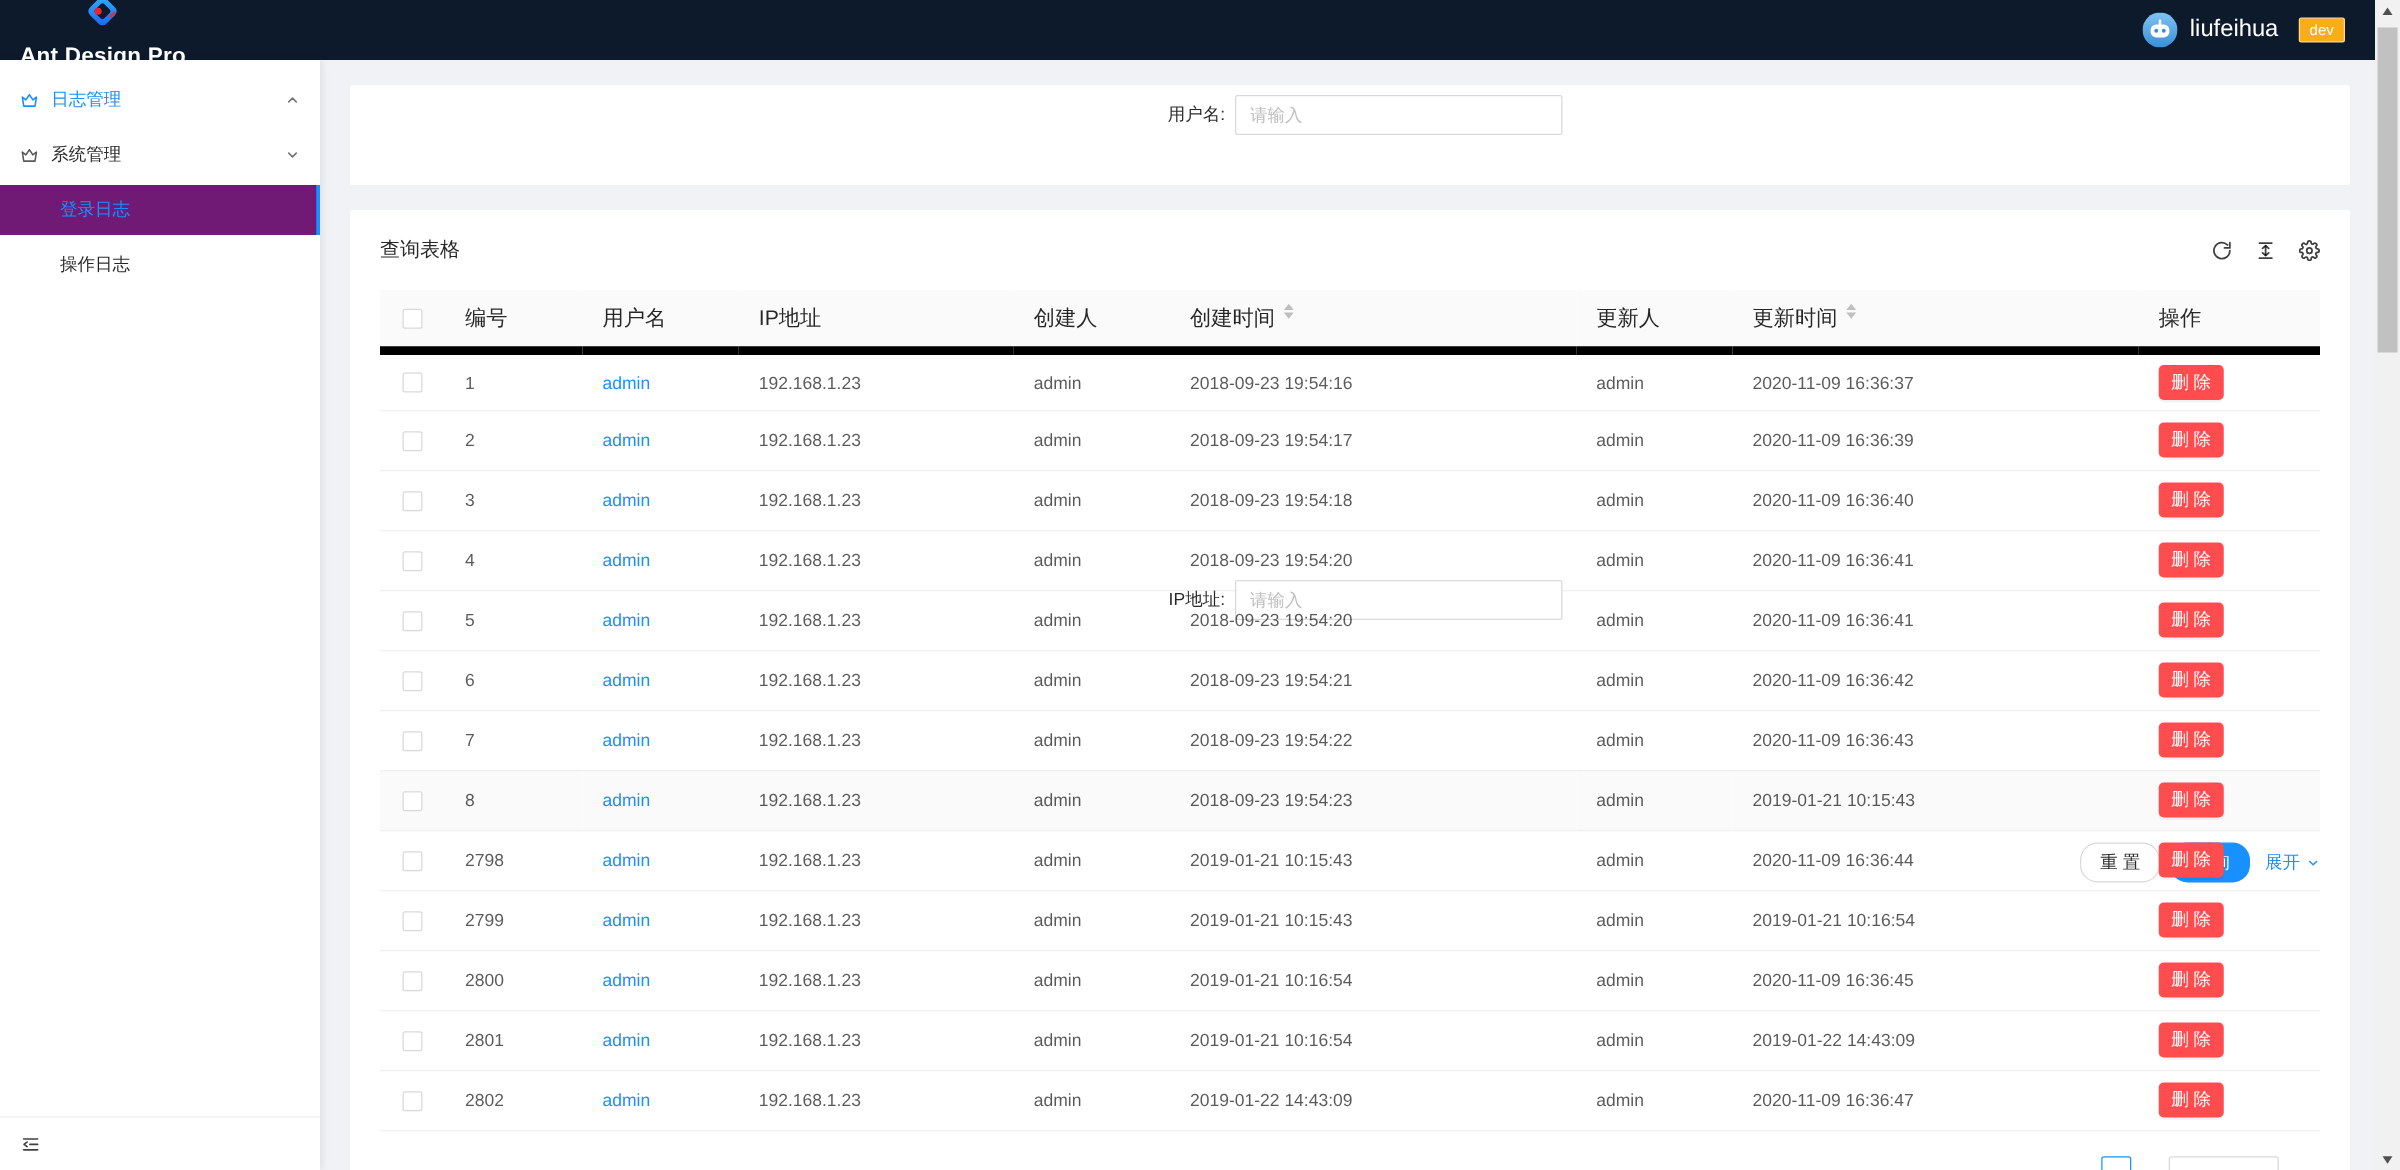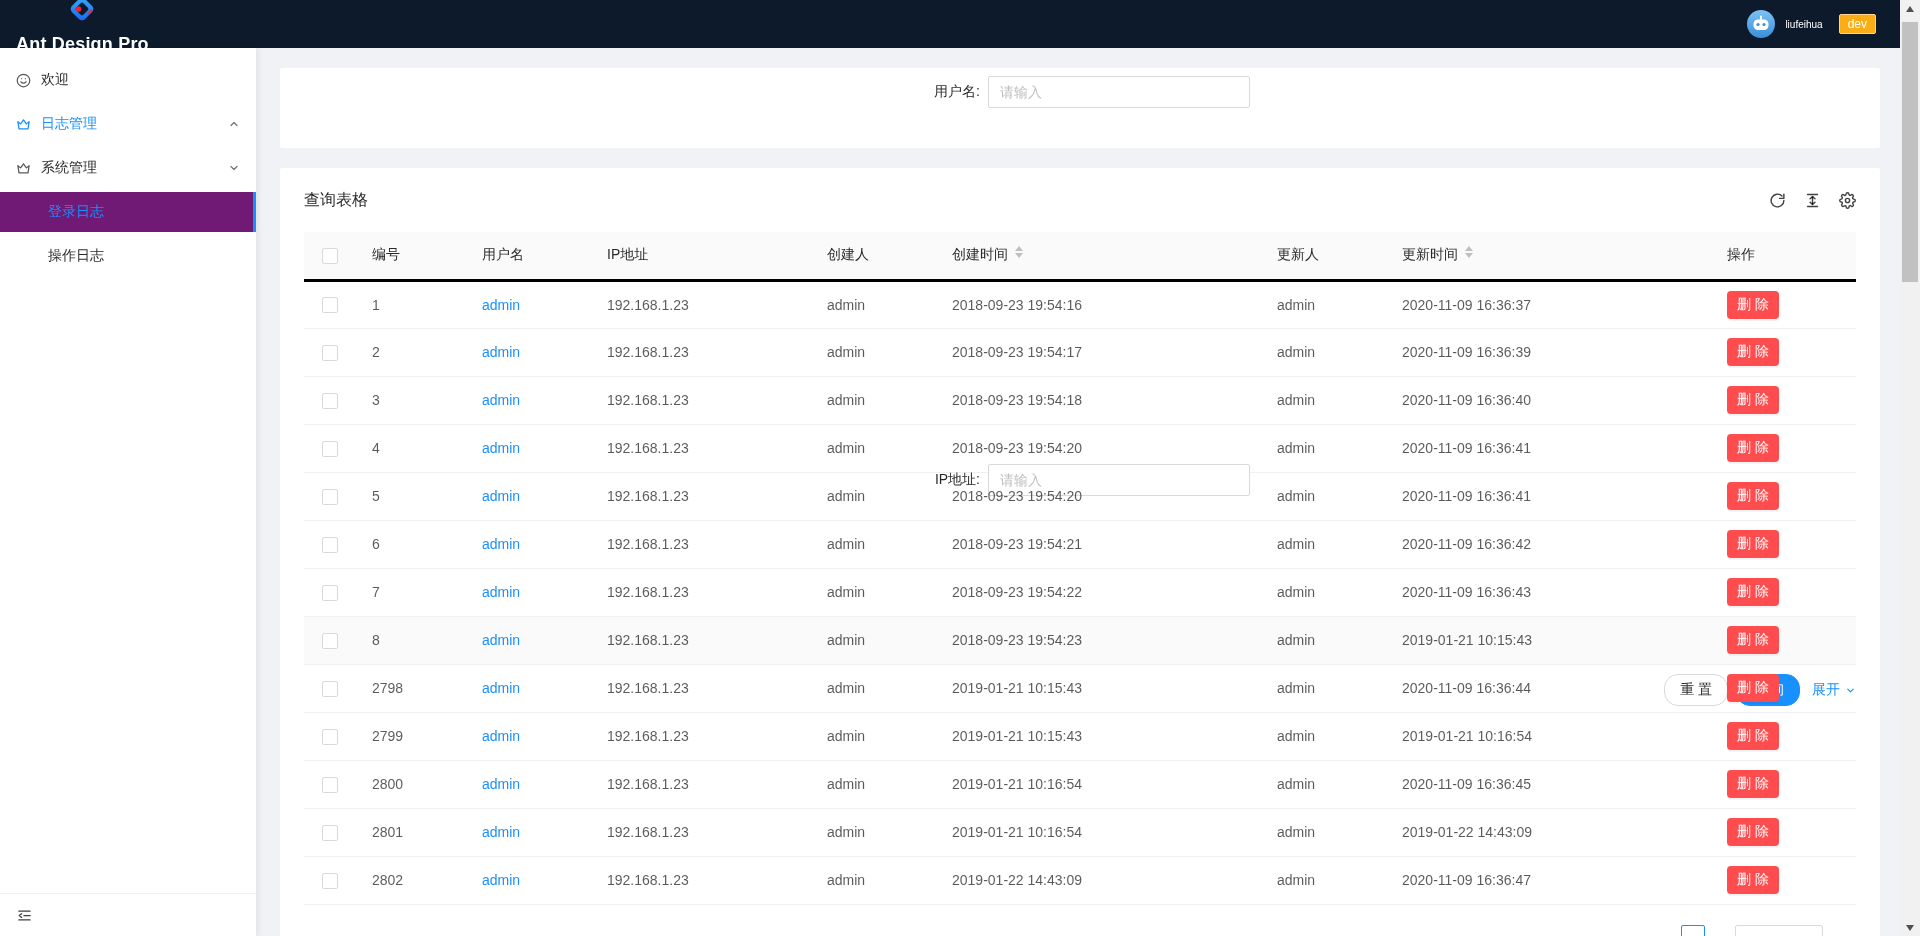--- a/index.html
+++ b/index.html
@@ -11,21 +11,21 @@
   .app { width:1900px; height:936px; display:flex; flex-direction:column; }
 
   
   .top-header {
     height:48px; flex:0 0 48px; background:#0c1a2c; display:flex;
     align-items:center; justify-content:space-between; padding:0 24px 0 16px;
   }
   .logo-area { display:flex; align-items:center; gap:10px;flex-direction:column; }
   .app-title { color:#fff; font-size:18px; font-weight:700; letter-spacing:.2px; }
   .user-area { display:flex; align-items:center; gap:10px; }
-  .user-name { color:#fff; font-size:10px; }
+  .user-name { color:#fff; font-size:19px; }
   .env-tag {
     background:#faad14; border:1px solid #ffd591; color:#fff; font-size:12px;
     line-height:18px; padding:0 8px; border-radius:2px; margin-left:6px;
   }
 
   
   .layout { flex:1; display:flex; min-height:0; }
   .sider {
     width:256px; flex:0 0 256px; background:#fff; display:flex; flex-direction:column;
     justify-content:space-between; box-shadow:2px 0 6px rgba(0,21,41,.08); z-index:2;
@@ -77,21 +77,21 @@
 
   .table-card { background:#fff; border-radius:2px; margin-top:20px; padding:0 24px; }
   .card-header { height:64px; display:flex; align-items:center; justify-content:space-between; }
   .card-title { font-size:16px; font-weight:500; color:rgba(0,0,0,.85); }
   .toolbar { display:flex; align-items:center; gap:18px; color:rgba(0,0,0,.75); }
   .toolbar .tb-icon { display:flex; cursor:pointer; }
 
   table { width:100%; border-collapse:collapse; table-layout:fixed; }
   thead th {
     background:#fafafa; height:48px; text-align:left; padding:0 16px; font-weight:500;
-    color:rgba(0,0,0,.85); border-bottom:3px solid #000000; font-size:14px; white-space:nowrap;
+    color:rgba(0,0,0,.85); border-bottom:7px solid #000000; font-size:17px; white-space:nowrap;
   }
   th.col-check, td.col-check { text-align:center; padding:0; }
   tbody td {
     height:48px; padding:0 16px; color:rgba(0,0,0,.65); border-bottom:1px solid #f0f0f0;
     white-space:nowrap; overflow:hidden;
   }
   tr.highlighted td { background:#fafafa; }
   .checkbox {
     display:inline-block; width:16px; height:16px; border:1px solid #d9d9d9; border-radius:2px;
     background:#fff; vertical-align:middle; cursor:pointer;
@@ -165,31 +165,20 @@
       </span>
       <span class="user-name">liufeihua</span>
       <span class="env-tag">dev</span>
     </div>
   </div>
 
   <div class="layout">
 
     <aside class="sider">
       <nav class="menu">
-        <div class="menu-item">
-          <span class="mi-icon">
-            <svg viewBox="0 0 24 24" width="15" height="15" fill="none" stroke="currentColor" stroke-width="2" stroke-linecap="round" stroke-linejoin="round">
-                <circle cx="12" cy="12" r="10"></circle>
-                <path d="M8 14s1.5 2 4 2 4-2 4-2"></path>
-                <line x1="9" y1="9" x2="9.01" y2="9"></line>
-                <line x1="15" y1="9" x2="15.01" y2="9"></line>
-              </svg>
-          </span>
-          <span>欢迎</span>
-        </div>
         <div class="menu-item active">
           <span class="mi-icon">
             <svg viewBox="0 0 24 24" width="15" height="15" fill="none" stroke="currentColor" stroke-width="2" stroke-linejoin="round">
                 <path d="M3 7.5l4.5 3.5L12 4.5l4.5 6.5L21 7.5 19.2 19H4.8L3 7.5z"></path>
               </svg>
           </span>
           <span>日志管理</span>
           <span class="chev" style="color:rgba(0,0,0,.55);">
             <svg viewBox="0 0 24 24" width="12" height="12" fill="none" stroke="currentColor" stroke-width="2.5" stroke-linecap="round" stroke-linejoin="round">
                 <polyline points="6 15 12 9 18 15"></polyline>

